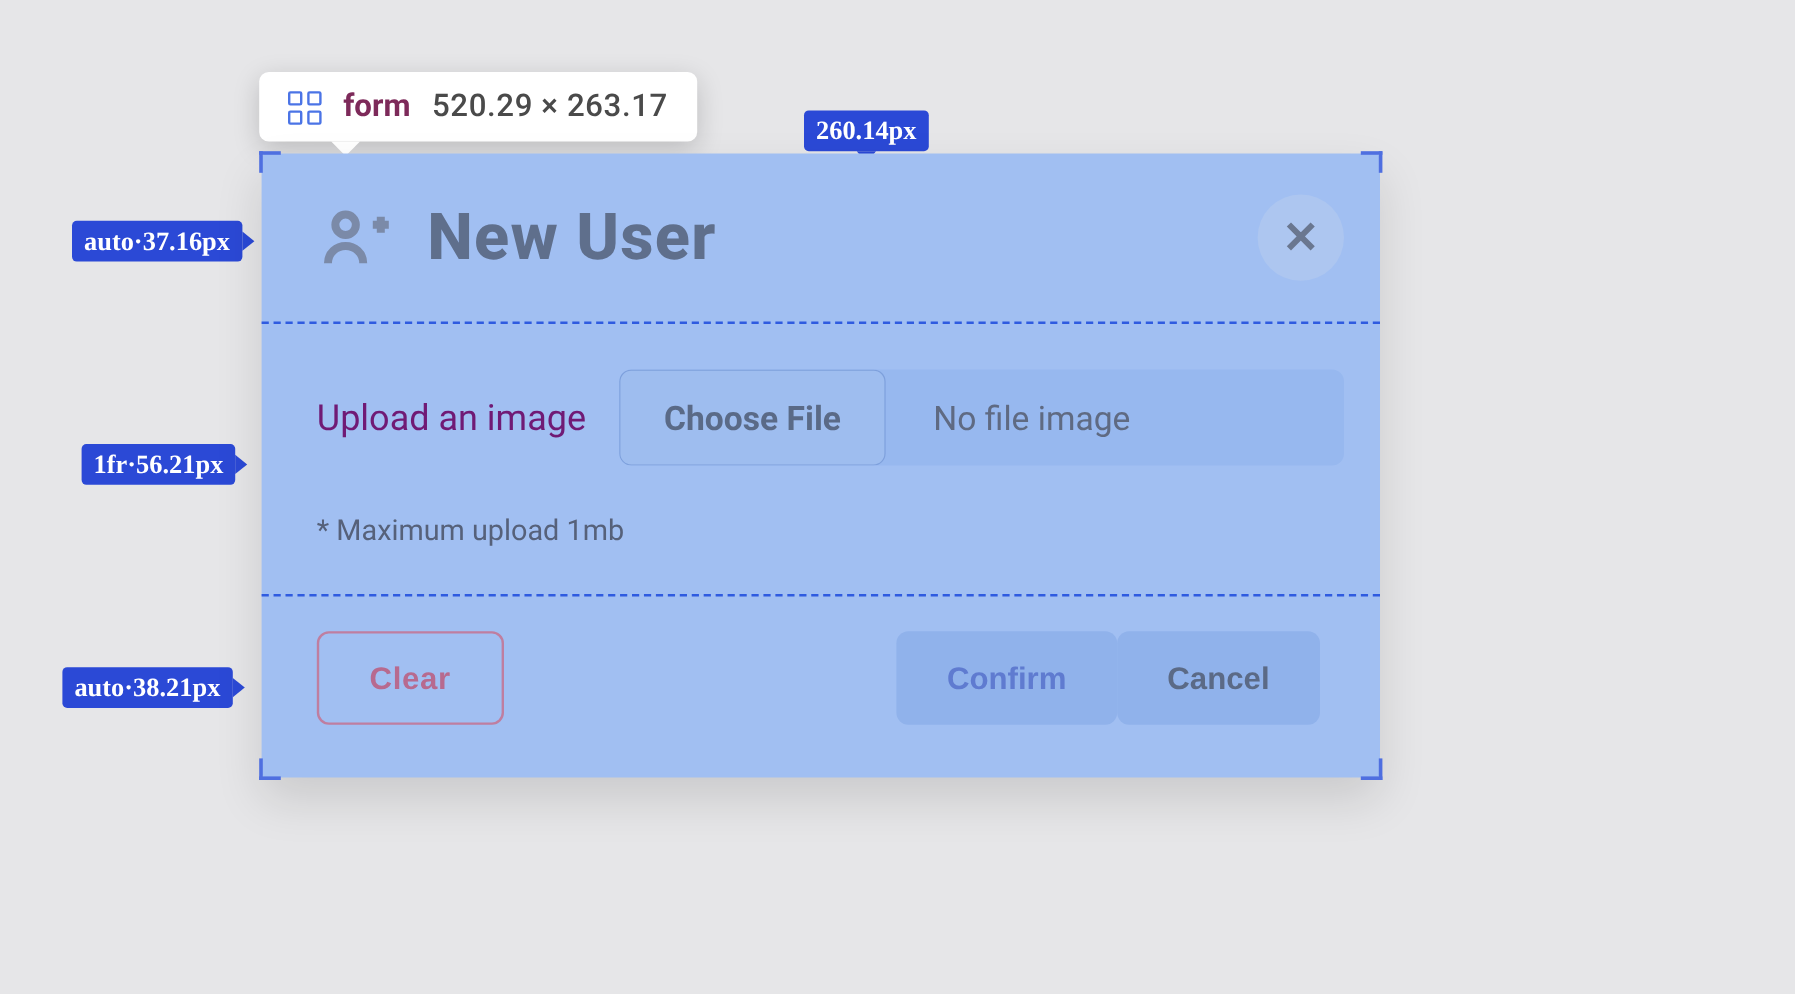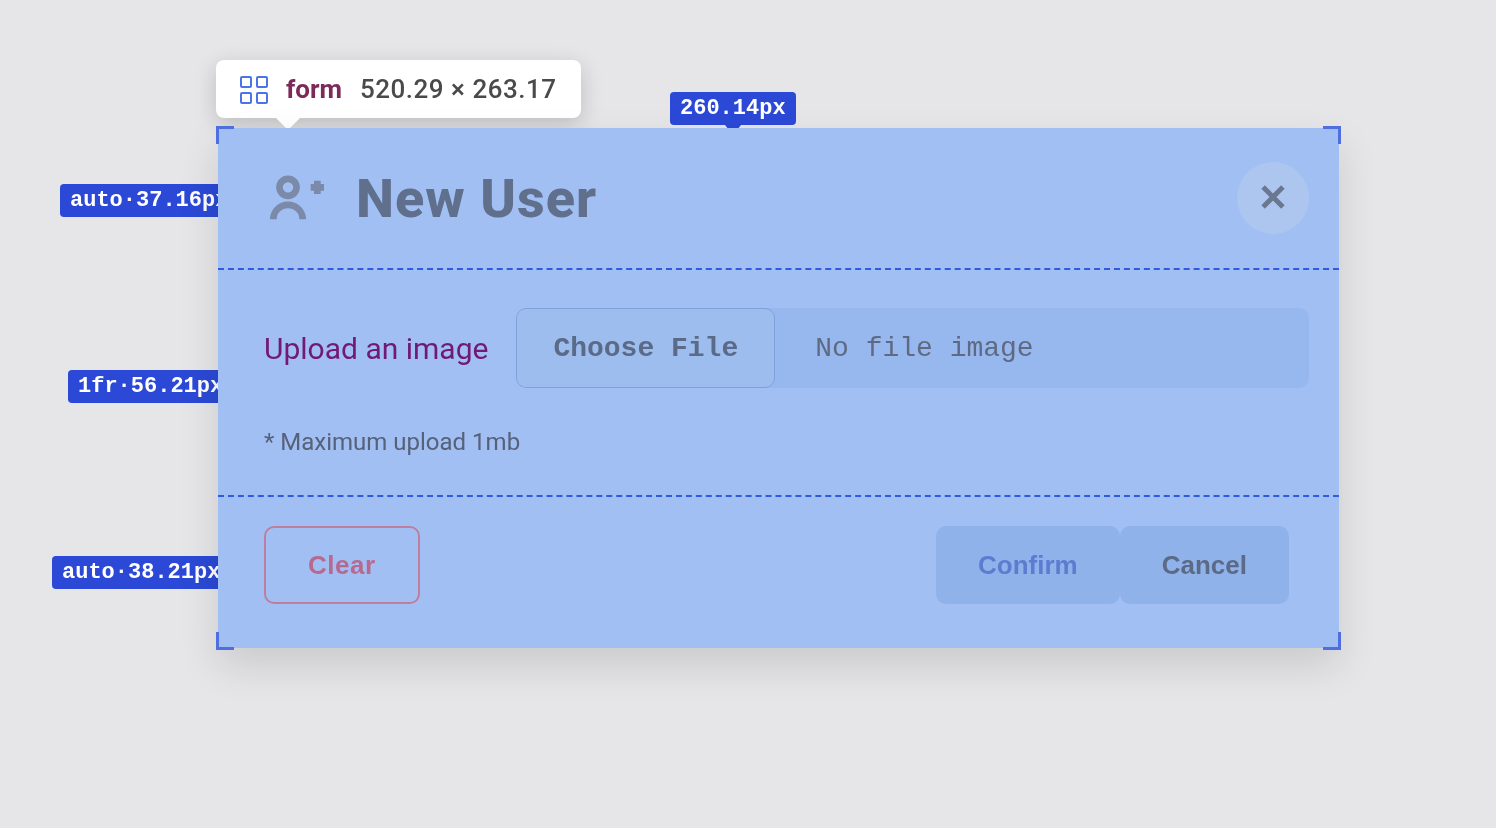--- a/index.html
+++ b/index.html
@@ -11,21 +11,21 @@
     width: 1496px;
     height: 828px;
     overflow: hidden;
   }
 
   
   .form-wrap {
     position: absolute;
     left: 218px;
     top: 128px;
-    width: 1121px;
+    width: 932px;
     height: 520px;
     background: #a1bff2;
     box-shadow: 0 18px 40px rgba(0,0,0,0.12);
     border-radius: 4px;
   }
   
   .form-wrap::before,
   .form-wrap::after {
     content: "";
     position: absolute;
@@ -88,21 +88,20 @@
     flex: 0 0 auto;
   }
   .file-widget {
     flex: 1 1 auto;
     display: flex;
     align-items: stretch;
     background: #97b8ef;
     border-radius: 10px;
     overflow: hidden;
     height: 80px;
-    font-family: Liberation Mono, monospace;
   }
   .choose-file {
     padding: 0 36px;
     background: #9ebdef;
     border: 1.5px solid #7ea0dc;
     border-radius: 10px;
     font-size: 28px;
     font-weight: 700;
     color: #5a6a87;
     display: flex; align-items: center;
@@ -226,21 +225,21 @@
   
   .chip {
     position: absolute;
     background: #2b49d6;
     color: #ffffff;
     font-size: 22px;
     font-weight: 600;
     padding: 4px 10px;
     border-radius: 4px;
     white-space: nowrap;
-    font-family: Liberation Mono, monospace;
+    font-family: Liberation Serif, serif;
   }
   .chip.arrow-right::after {
     content:"";
     position:absolute;
     right:-10px; top: 50%;
     transform: translateY(-50%);
     width:0;height:0;
     border-top:8px solid transparent;
     border-bottom:8px solid transparent;
     border-left:10px solid #2b49d6;

